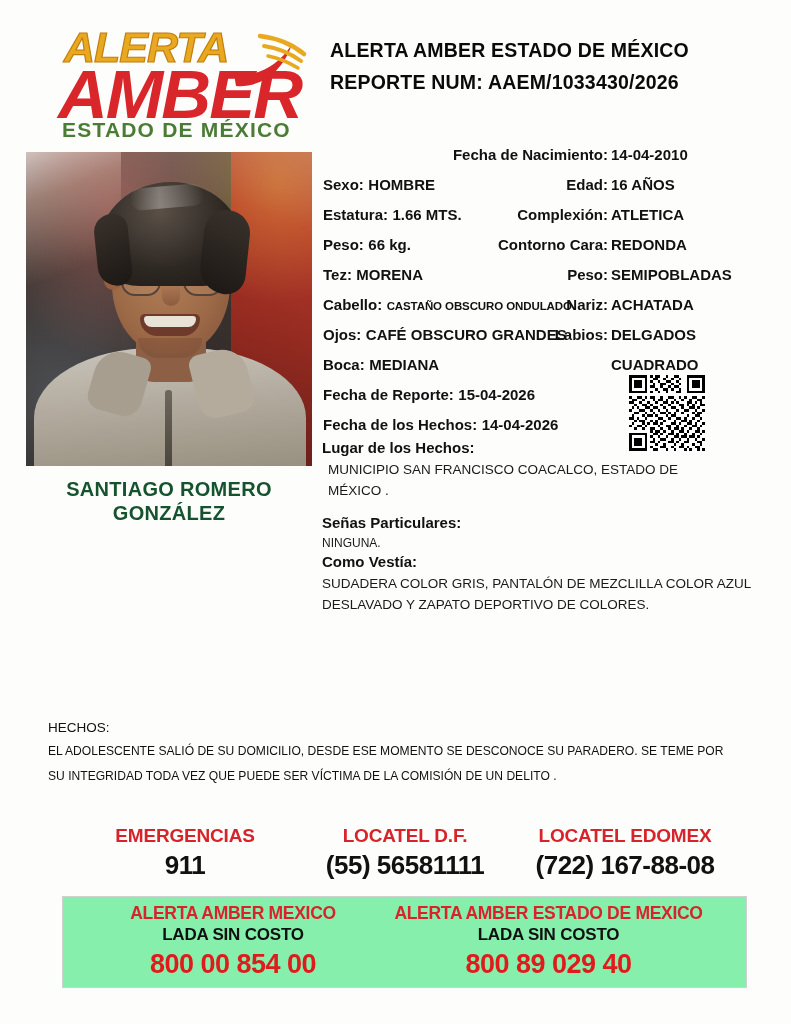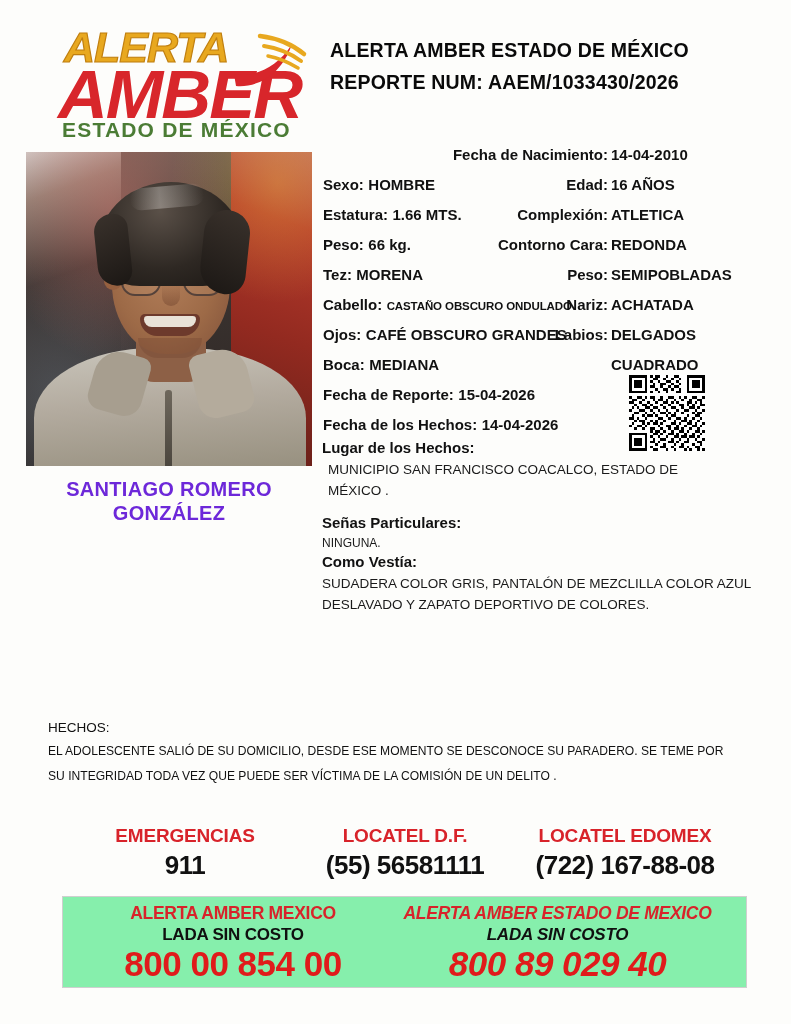--- a/index.html
+++ b/index.html
@@ -203,21 +203,21 @@
     border-radius: 0 0 34px 34px;
   }
 
   
   .name {
     position: absolute;
     left: 26px;
     top: 477px;
     width: 286px;
     text-align: center;
-    color: #6d28d9;
+    color: #14532d;
     font-size: 20px;
     font-weight: bold;
     line-height: 24px;
     letter-spacing: 0.3px;
   }
 
   
   .details {
     position: absolute;
     left: 320px;
@@ -292,38 +292,38 @@
     left: 62px;
     top: 896px;
     width: 685px;
     height: 92px;
     border: 1px solid #cfcfcf;
     background: #86efac;
     box-sizing: border-box;
   }
   .lada-col { position: absolute; top: 5px; text-align: center; }
   .lada-col.l { left: 10px;  width: 320px; }
-  .lada-col.r { left: 317px; width: 355px; font-style: italic; }
+  .lada-col.r { left: 308px; width: 355px; }
   .lada-title {
     color: #d8232a;
     font-size: 17.5px;
     font-weight: bold;
     line-height: 22px;
     letter-spacing: -0.3px;
   }
   .lada-sub {
     color: #101010;
     font-size: 17px;
     font-weight: bold;
     line-height: 21px;
     letter-spacing: -0.2px;
   }
   .lada-num {
     color: #e01b1b;
-    font-size: 35px;
+    font-size: 27px;
     font-weight: bold;
     line-height: 38px;
     letter-spacing: -0.5px;
   }
 </style>
 </head>
 <body>
 
 <div class="poster">
 

